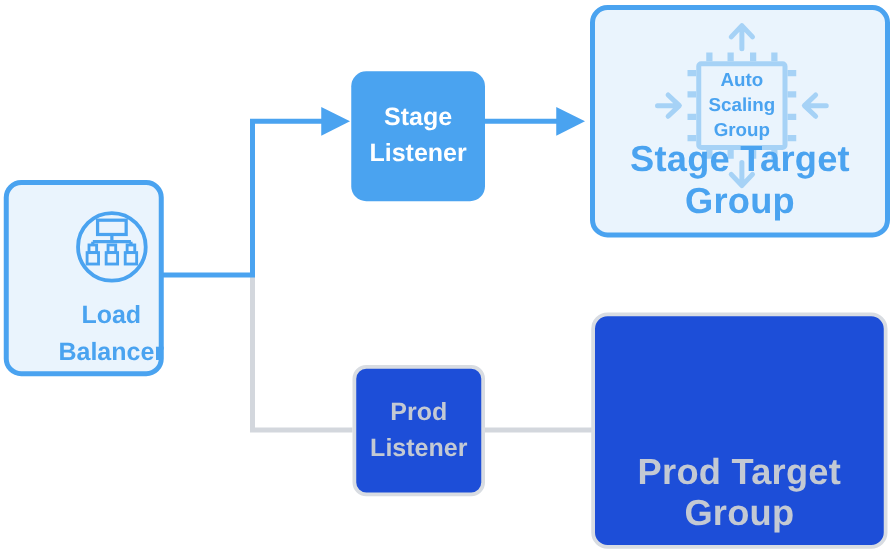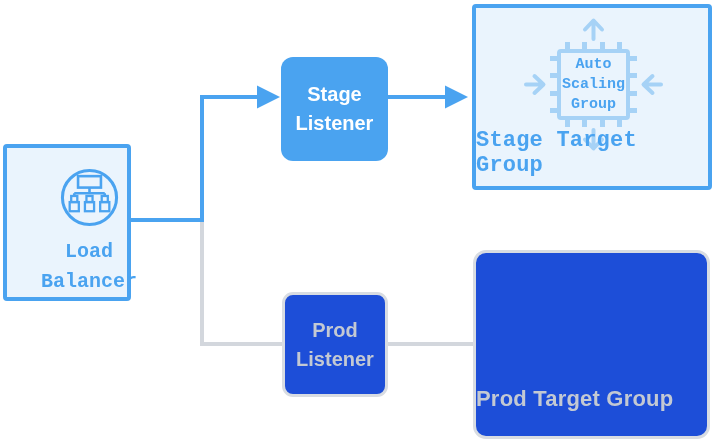--- a/index.html
+++ b/index.html
@@ -10,38 +10,38 @@
     --gray_text:#c3c9d3;
     --gray_line:#d3d7dd;
   }
   html,body{margin:0;padding:0;background:#ffffff;}
   .canvas{
     position:relative;width:716px;height:445px;overflow:hidden;
     font-family:"Liberation Sans", sans-serif;background:#ffffff;
   }
   .connectors{position:absolute;inset:0;pointer-events:none;}
   .box{position:absolute;box-sizing:border-box;}
-  .blue-outline{background:var(--blue_bg);border:4px solid var(--blue);border-radius:4px;font-family:Liberation Mono, monospace;}
+  .blue-outline{background:var(--blue_bg);border:4px solid var(--blue);border-radius:14px;}
   .blue-solid{background:var(--blue);border-radius:12px;}
   .gray-outline{background:#1d4ed8;border:3px solid var(--gray_border);border-radius:11px;}
   .listener-label{
     position:absolute;inset:0;display:flex;align-items:center;justify-content:center;
     font-size:20px;line-height:29px;font-weight:600;text-align:center;white-space:pre-line;
   }
   .lb-box{display:flex;flex-direction:column;align-items:center;padding-top:19px;}
   .lb-label{
     margin-top:9px;font-size:20px;line-height:30px;font-weight:600;text-align:center;
     white-space:pre-line;color:var(--blue);
   }
   .tg-label{
-    position:absolute;left:0;right:0;bottom:8px;
-    font-size:22px;font-weight:700;letter-spacing:.2px;
+    position:absolute;left:0;right:0;bottom:8px;text-align:center;
+    font-size:29px;font-weight:700;letter-spacing:.2px;
   }
   .stage-tg-label{color:var(--blue);}
-  .prod-tg-label{color:var(--gray_text);bottom:24px;}
+  .prod-tg-label{color:var(--gray_text);bottom:8px;}
   .chip-svg{position:absolute;left:0;top:0;}
   .asg-text{
     position:absolute;left:81px;top:41px;width:73px;height:71px;
     display:flex;align-items:center;justify-content:center;text-align:center;
     font-size:15px;line-height:20px;font-weight:600;color:var(--blue);white-space:pre-line;
   }
   .stroke-blue{stroke:var(--blue);fill:none;stroke-width:4;}
   .fill-blue{fill:var(--blue);}
   .stroke-gray{stroke:var(--gray_line);fill:none;stroke-width:4;}
   .chip-stroke{stroke:var(--blue_soft);fill:none;}

